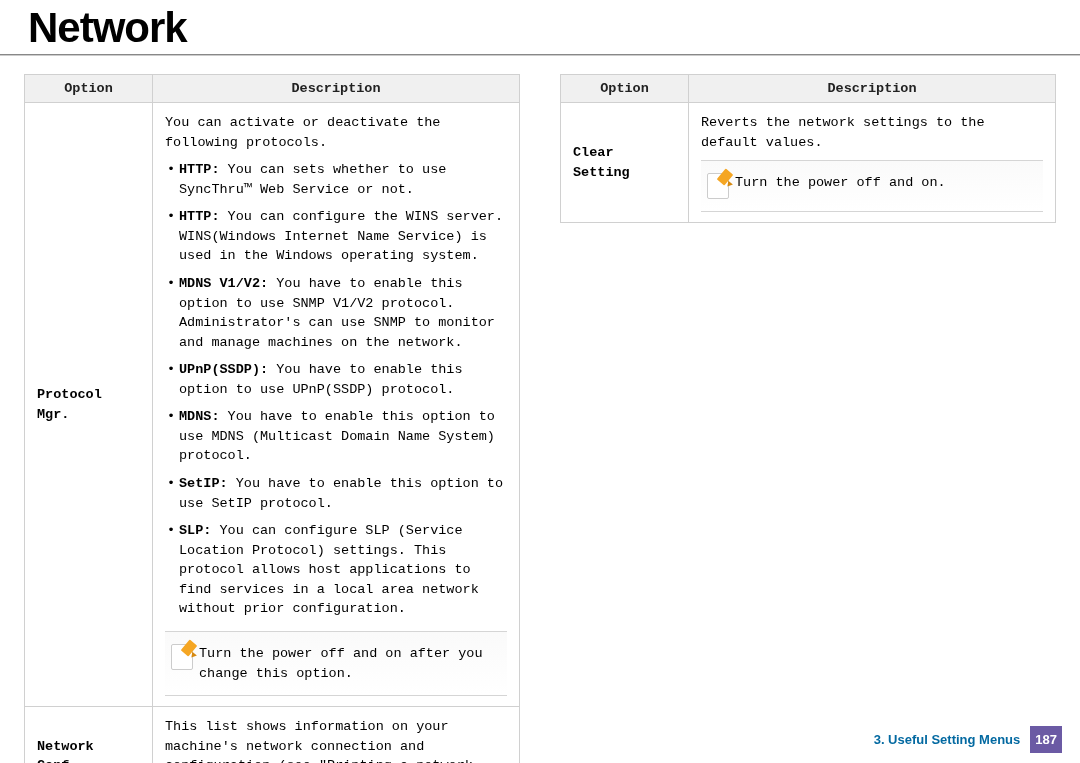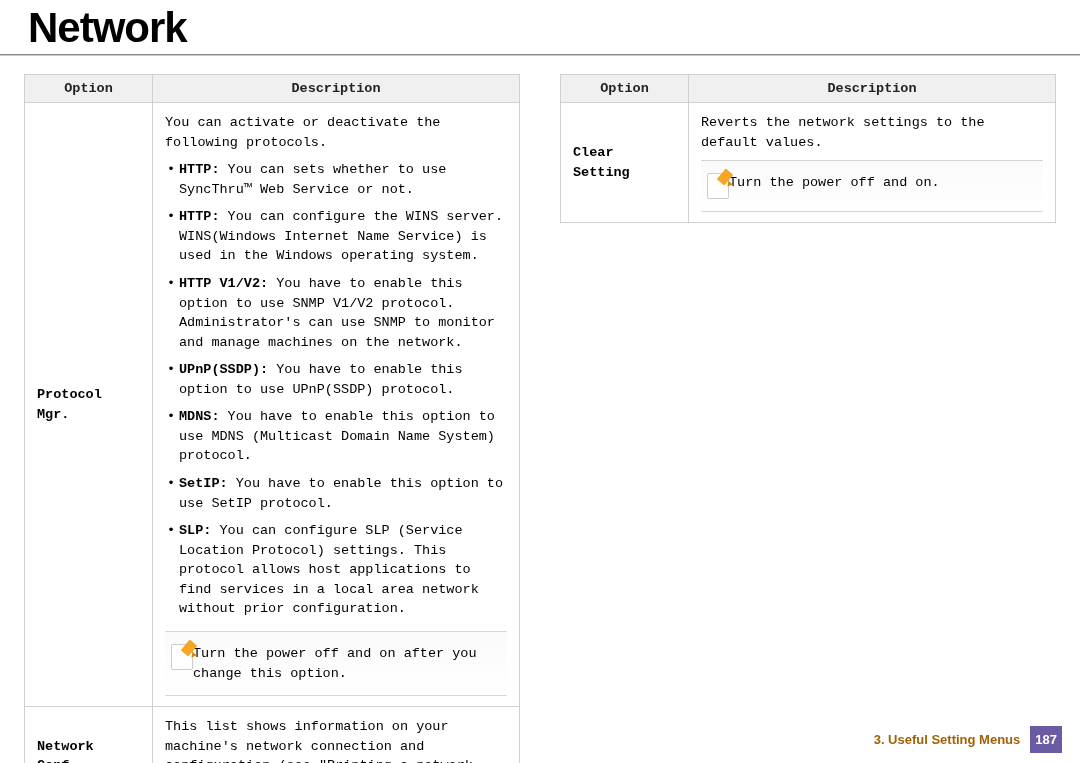--- a/index.html
+++ b/index.html
@@ -10,26 +10,26 @@
 .col { flex:1;font-family:Liberation Mono, monospace; }
 table { border-collapse:collapse; width:100%; font-size:13.5px; }
 th { background:#f0f0f0; border:1px solid #d0d0d0; padding:6px 10px; font-weight:700; text-align:center; color:#222; }
 td { border:1px solid #d0d0d0; padding:10px 12px; vertical-align:middle; line-height:1.45; }
 td.opt { font-weight:700; width:128px; }
 .intro { margin-bottom:8px; }
 ul.proto { list-style:none; margin:4px 0 12px; }
 ul.proto li { position:relative; padding-left:14px; margin:8px 0; }
 ul.proto li::before { content:"•"; position:absolute; left:2px; top:0; }
 ul.proto li b { font-weight:700; }
-.notebox { display:flex; align-items:flex-start; gap:0; border-top:1px solid #d5d5d5; border-bottom:1px solid #d5d5d5; padding:12px 6px; margin-top:8px; background:linear-gradient(#fafafa,#fff); }
+.notebox { display:flex; align-items:flex-start; gap:6px; border-top:1px solid #d5d5d5; border-bottom:1px solid #d5d5d5; padding:12px 6px; margin-top:8px; background:linear-gradient(#fafafa,#fff); }
 .noteicon { width:22px; height:26px; border:1px solid #ccc; border-radius:2px; background:#fff; position:relative; flex-shrink:0; }
 .noteicon::before { content:""; position:absolute; right:-2px; top:-4px; width:10px; height:14px; background:#f5a623; transform:rotate(40deg); border-radius:1px; }
 .noteicon::after { content:""; position:absolute; right:-4px; top:8px; width:0; height:0; border-left:3px solid transparent; border-right:3px solid transparent; border-top:5px solid #d68910; transform:rotate(40deg); }
 .footer { position:absolute; bottom:10px; right:18px; display:flex; align-items:center; font-size:13px; font-weight:700; }
-.footer .chap { color:#a16207; margin-right:10px; }
+.footer .chap { color:#0369a1; margin-right:10px; }
 .footer .pnum { background:#6b5aa4; color:#fff; padding:6px 5px; }
 th.opt-h { width:128px; }
 </style>
 </head>
 <body>
 
 <h1 class="page-title">Network</h1>
 <div class="divider"></div>
 
 <div class="cols">
@@ -40,21 +40,21 @@
         <th class="opt-h">Option</th>
         <th>Description</th>
       </tr>
       <tr>
         <td class="opt">Protocol Mgr.</td>
         <td>
           <div class="intro">You can activate or deactivate the following protocols.</div>
           <ul class="proto">
             <li><b>HTTP:</b><span>  You can sets whether to use SyncThru™ Web Service or not.</span></li>
             <li><b>HTTP:</b><span>  You can configure the WINS server. WINS(Windows Internet Name Service) is used in the Windows operating system.</span></li>
-            <li><b>HTTP V1/V2:</b><span> You have to enable this option to use SNMP V1/V2 protocol. Administrator's can use SNMP to monitor and manage machines on the network.</span></li>
+            <li><b>MDNS V1/V2:</b><span> You have to enable this option to use SNMP V1/V2 protocol. Administrator's can use SNMP to monitor and manage machines on the network.</span></li>
             <li><b>UPnP(SSDP):</b><span> You have to enable this option to use UPnP(SSDP) protocol.</span></li>
             <li><b>MDNS:</b><span> You have to enable this option to use MDNS (Multicast Domain Name System) protocol.</span></li>
             <li><b>SetIP:</b><span> You have to enable this option to use SetIP protocol.</span></li>
             <li><b>SLP:</b><span> You can configure SLP (Service Location Protocol) settings. This protocol allows host applications to find services in a local area network without prior configuration.</span></li>
           </ul>
           <div class="notebox">
             <div class="noteicon"></div>
             <div>Turn the power off and on after you change this option.</div>
           </div>
         </td>

